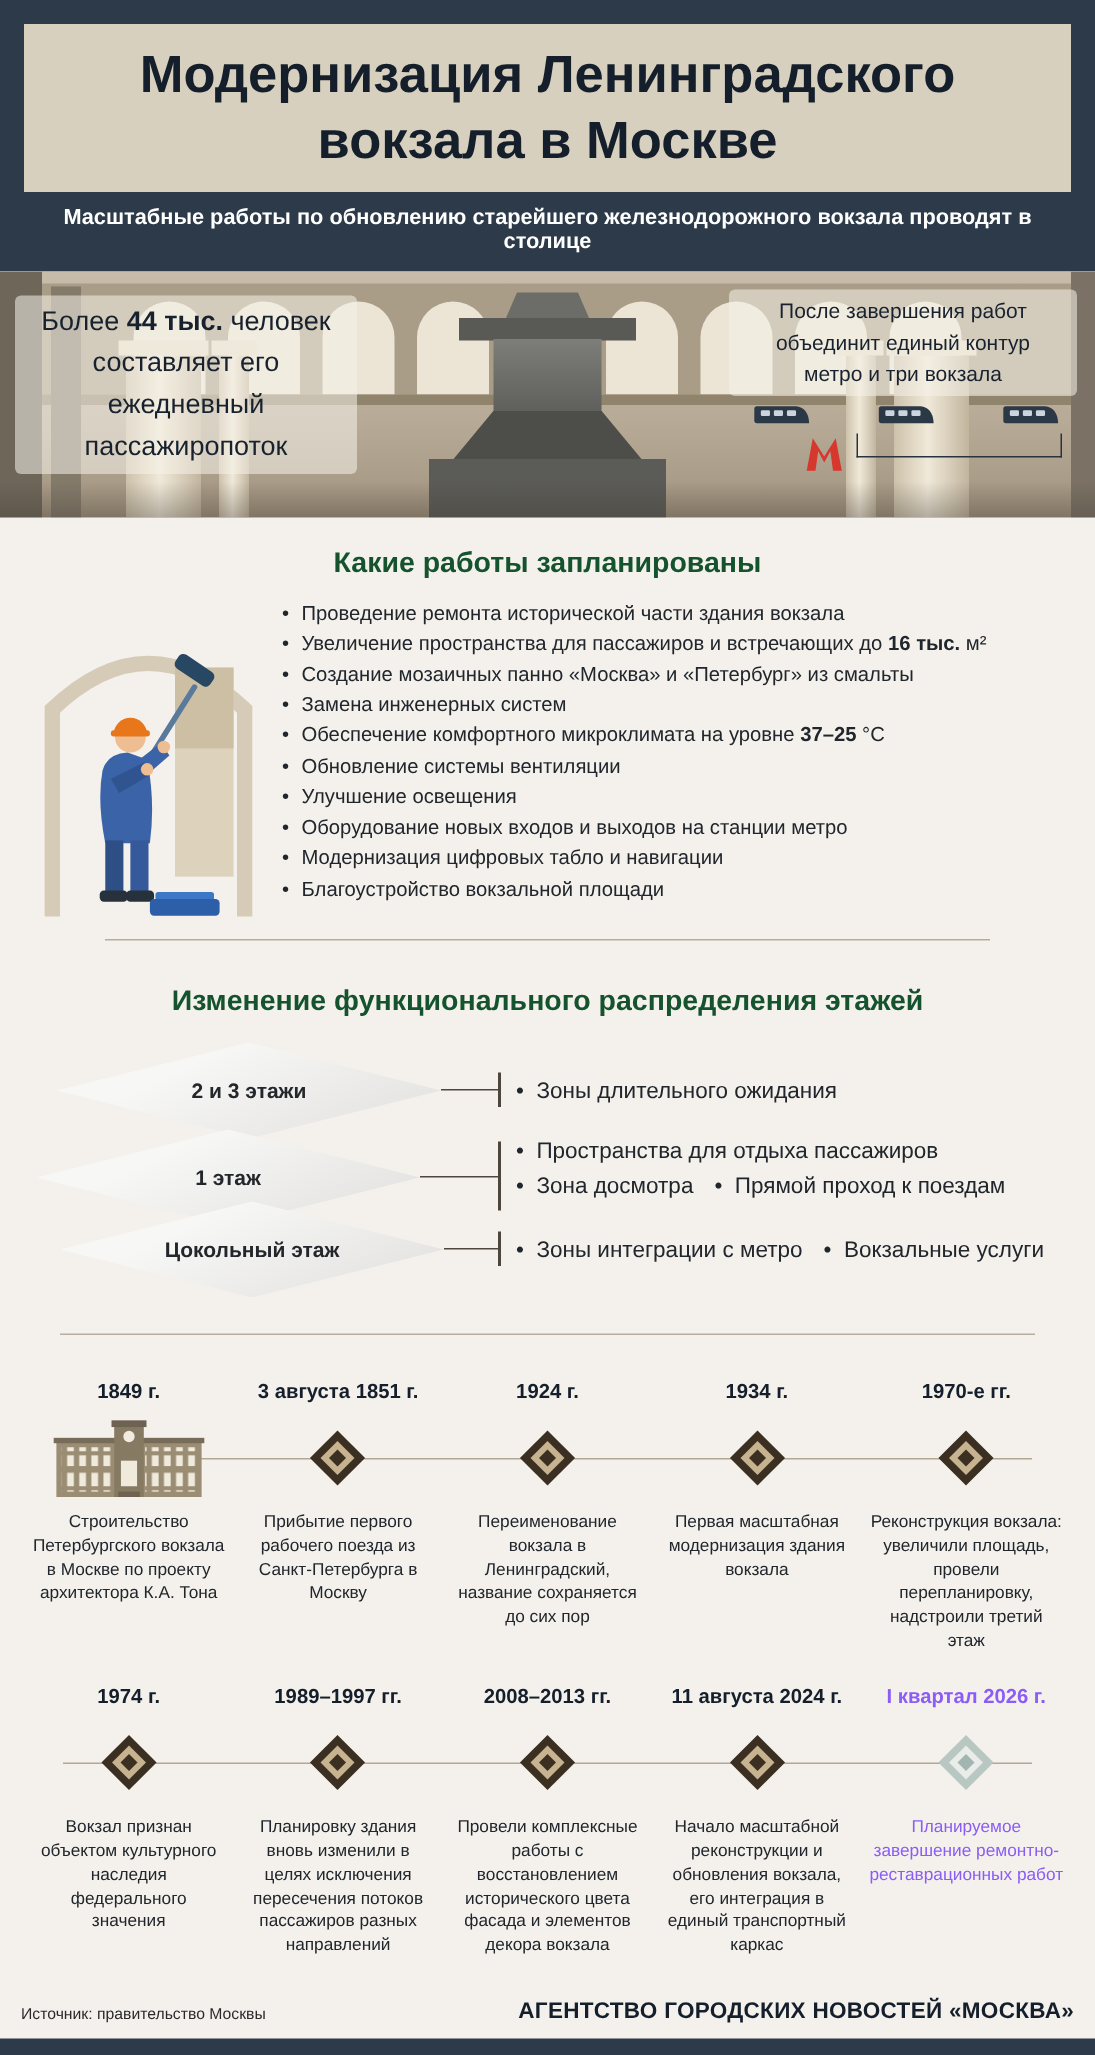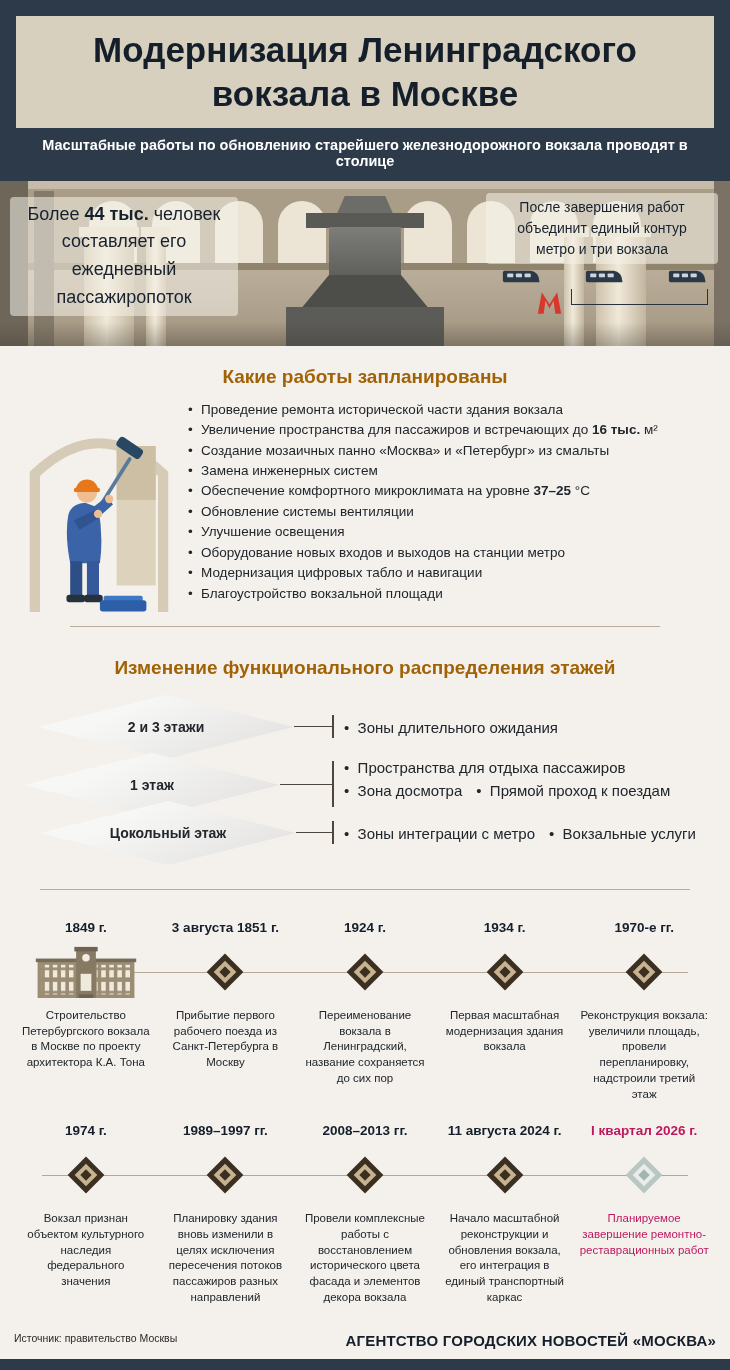--- a/index.html
+++ b/index.html
@@ -35,21 +35,21 @@
   .ground{position:absolute;left:0;right:0;bottom:0;height:24px;background:linear-gradient(180deg,rgba(80,74,64,0),rgba(64,58,50,.35));}
   .hero-left{position:absolute;left:10px;top:16px;width:228px;text-align:center;font-size:18px;line-height:1.55;background:rgba(246,242,234,.55);border-radius:4px;padding:4px 6px;box-sizing:border-box;color:#18222e;}
   .hero-right{position:absolute;right:12px;top:12px;width:232px;text-align:center;font-size:14px;line-height:1.5;background:rgba(246,242,234,.55);border-radius:4px;padding:4px 6px;box-sizing:border-box;color:#18222e;}
   .metro-block{position:absolute;right:22px;top:88px;width:206px;}
   .trains{display:flex;justify-content:space-between;}
   .link-row{display:flex;align-items:flex-start;margin-top:3px;}
   .m-logo{flex:none;margin:5px 8px 0 34px;}
   .link-line{flex:1;height:15px;border-left:1.5px solid #28333f;border-right:1.5px solid #28333f;border-bottom:1.5px solid #28333f;margin-top:2px;}
 
   
-  .sec-heading{text-align:center;font-size:19px;font-weight:bold;margin:20px 20px 10px;color:#a16207;}
+  .sec-heading{text-align:center;font-size:19px;font-weight:bold;margin:20px 20px 10px;color:#14532d;}
   .works-body{display:flex;align-items:flex-start;padding:0 34px 0 20px;}
   .painter{flex:none;width:158px;margin-top:-4px;}
   .works-list{flex:1;margin:2px 0 0 8px;padding:0;list-style:none;}
   .works-list li{position:relative;font-size:13.5px;line-height:1.44;padding-left:15px;margin-bottom:1px;color:#20262c;}
   .works-list li::before{content:"\2022";position:absolute;left:2px;top:0;}
   .rule{height:1px;background:#b7ad9c;margin:10px 70px;}
   .rule2{margin:10px 40px;}
 
   
   .floors-diagram{position:relative;height:190px;margin-top:2px;}
@@ -67,27 +67,27 @@
   .tl-row{position:relative;margin-bottom:20px;}
   .tl-line{position:absolute;left:26px;right:26px;top:52px;height:1px;background:#b3a896;}
   .tl-cols{display:flex;position:relative;}
   .tl-col{flex:1;text-align:center;padding:0 5px;}
   .tl-year{font-size:13.5px;font-weight:bold;height:20px;color:#141f2b;white-space:nowrap;}
   .tl-icon-wrap{height:52px;margin:6px 0 10px;display:flex;align-items:center;justify-content:center;}
   .tl-text{font-size:11.5px;line-height:1.38;color:#20262c;}
   .dm{width:26px;height:26px;background:#3a2f21;transform:rotate(45deg);display:flex;align-items:center;justify-content:center;}
   .dm .mid{width:16px;height:16px;background:#c8b391;display:flex;align-items:center;justify-content:center;}
   .dm .core{width:8px;height:8px;background:#3a2f21;}
-  .future .tl-year,.future .tl-text{color:#be185d;}
+  .future .tl-year,.future .tl-text{color:#8b5cf6;}
   .future .dm{background:#b9c7c3;}
   .future .dm .mid{background:#e9ece9;}
   .future .dm .core{background:#a3b5b1;}
 
   
-  .footer{margin-top:auto;display:flex;justify-content:space-between;align-items:flex-start;padding:6px 14px 10px;}
+  .footer{margin-top:auto;display:flex;justify-content:space-between;align-items:flex-end;padding:6px 14px 10px;}
   .source{font-size:10.5px;color:#2a2a2a;}
   .agency{font-size:15px;font-weight:bold;color:#141f2b;letter-spacing:.2px;}
   .bottom-bar{height:13px;background:#2c3a49;}
 </style>
 </head>
 <body>
 
 <header>
   <div class="title-outer">
     <div class="title-box">

